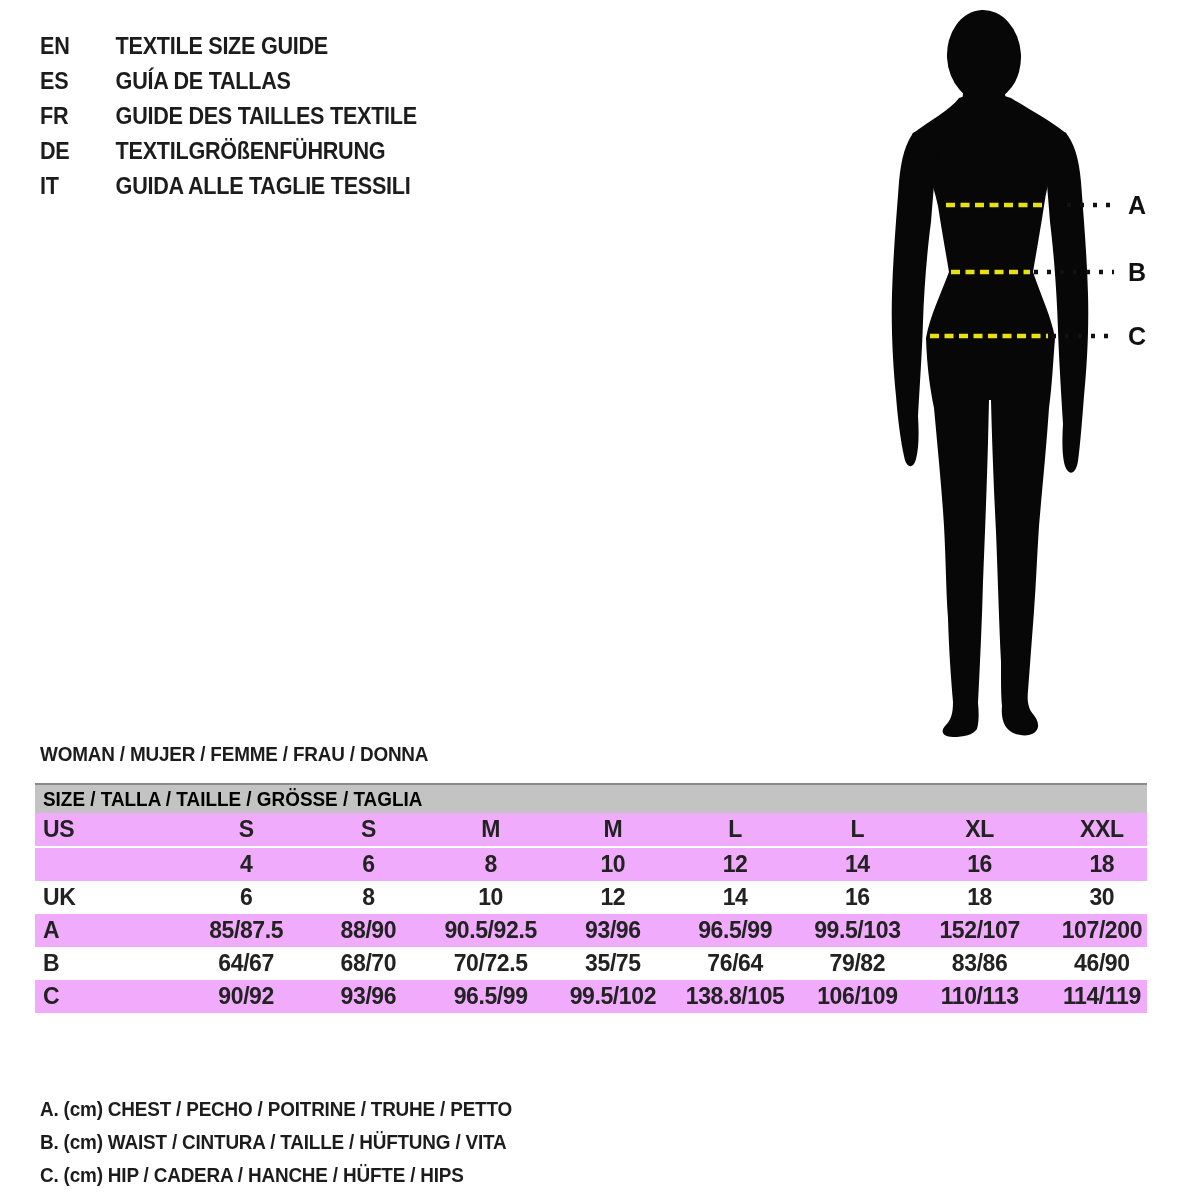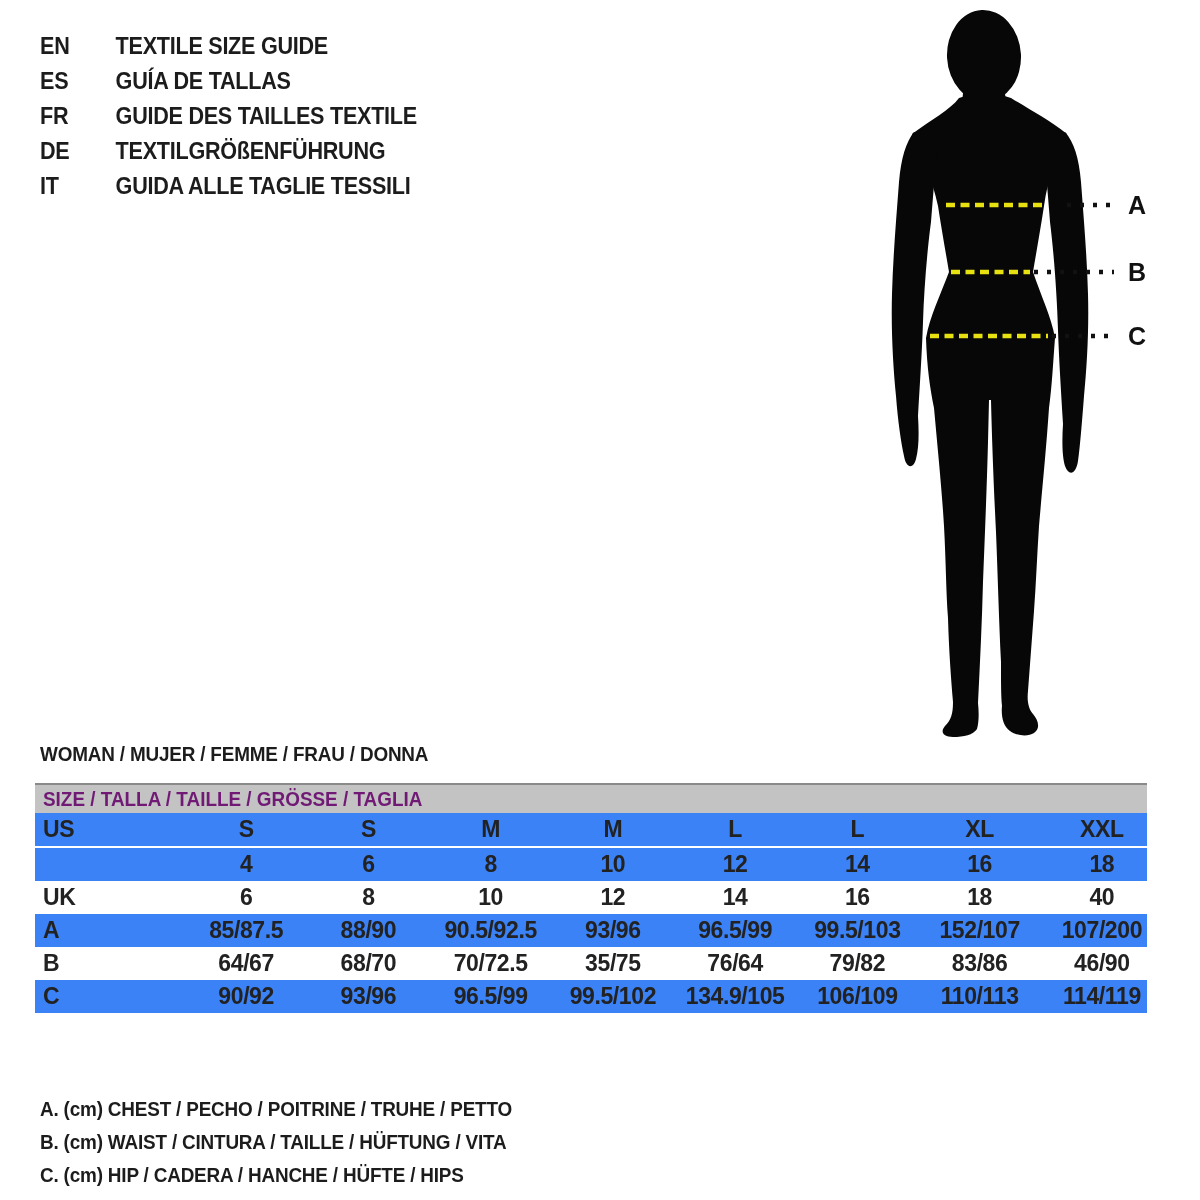--- a/index.html
+++ b/index.html
@@ -56,39 +56,39 @@
     table-layout: fixed;
     width: 1128px;
   }
   table.size-table th {
     background: #c3c3c3;
     height: 28px;
     text-align: left;
     padding: 0 0 0 8px;
     font-size: 21px;
     font-weight: 700;
-    color: #701a75;
+    color: #000000;
   }
   table.size-table th .th-inner {
     display: inline-block;
     transform: scaleX(0.9);
     transform-origin: 0 50%;
     white-space: nowrap;
   }
   table.size-table td {
     height: 33px;
     padding: 0;
     text-align: center;
     font-size: 23px;
     font-weight: 700;
     letter-spacing: -0.4px;
     color: #222222;
   }
   table.size-table td.rlabel { text-align: left; padding-left: 8px; }
-  tr.shaded td { background: #3b82f6; }
+  tr.shaded td { background: #f0abfc; }
   tr.gapline td { border-top: 2px solid #ffffff; }
 
   
   .legend {
     position: absolute;
     left: 40px;
     top: 1092px;
     transform: scaleX(0.9);
     transform-origin: 0 0;
   }
@@ -257,21 +257,21 @@
         </tr>
         <tr>
           <td class="rlabel">UK</td>
           <td>6</td>
           <td>8</td>
           <td>10</td>
           <td>12</td>
           <td>14</td>
           <td>16</td>
           <td>18</td>
-          <td>40</td>
+          <td>30</td>
         </tr>
         <tr class="shaded">
           <td class="rlabel">A</td>
           <td>85/87.5</td>
           <td>88/90</td>
           <td>90.5/92.5</td>
           <td>93/96</td>
           <td>96.5/99</td>
           <td>99.5/103</td>
           <td>152/107</td>
@@ -287,21 +287,21 @@
           <td>79/82</td>
           <td>83/86</td>
           <td>46/90</td>
         </tr>
         <tr class="shaded">
           <td class="rlabel">C</td>
           <td>90/92</td>
           <td>93/96</td>
           <td>96.5/99</td>
           <td>99.5/102</td>
-          <td>134.9/105</td>
+          <td>138.8/105</td>
           <td>106/109</td>
           <td>110/113</td>
           <td>114/119</td>
         </tr>
       </tbody>
     </table>
   </div>
 
   <div class="legend">
     <div class="legend-line">A. (cm) CHEST / PECHO / POITRINE / TRUHE / PETTO</div>

